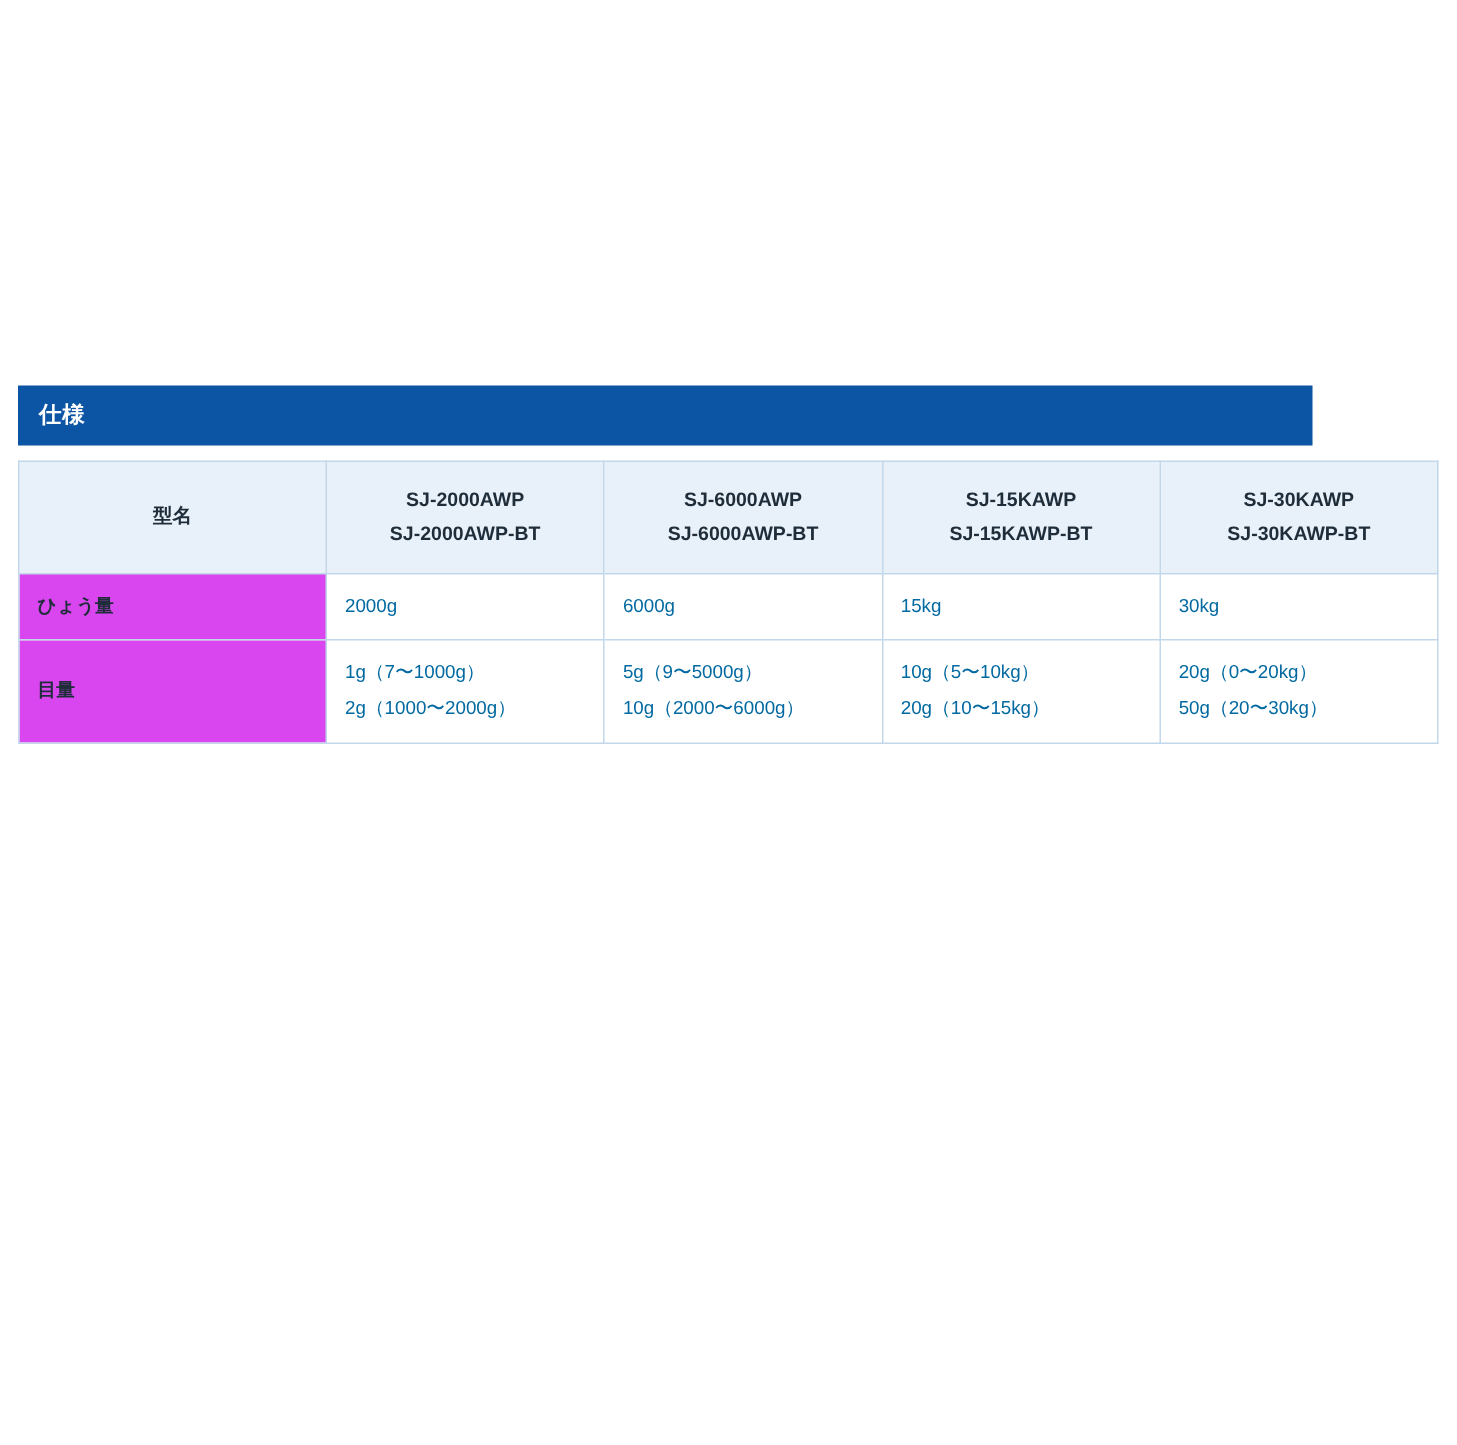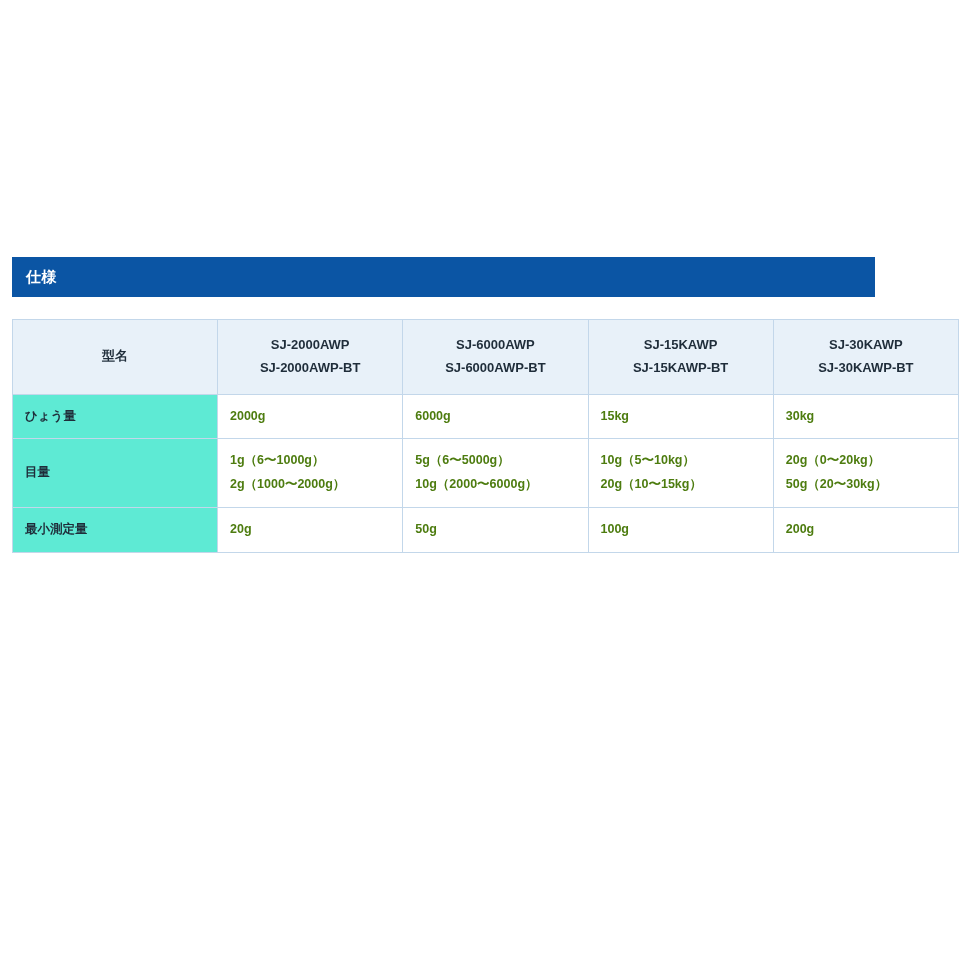--- a/index.html
+++ b/index.html
@@ -36,46 +36,46 @@
     line-height: 40px;
     height: 40px;
     padding-left: 14px;
     box-sizing: border-box;
     letter-spacing: 0.5px;
   }
   table.spec {
     border-collapse: collapse;
     width: 947px;
     table-layout: fixed;
-    margin-top: 22px;
+    margin-top: 10px;
     font-size: 12.5px;
   }
   table.spec td, table.spec th {
     border: 1px solid #c3d7ea;
     padding: 10px 12px;
     vertical-align: middle;
     text-align: left;
-    font-weight: bold;
-    color: #4d7c0f;
+    font-weight: normal;
+    color: #0369a1;
     background: #ffffff;
   }
   table.spec thead th {
     background: #e8f1f9;
     text-align: center;
     font-weight: bold;
     font-size: 13px;
     color: #1f2d3a;
     padding: 14px 8px;
     line-height: 1.75;
   }
   table.spec thead th.rowlabel-head {
     width: 188px;
   }
   table.spec tbody th.rowlabel {
-    background: #5eead4;
+    background: #d946ef;
     font-weight: bold;
     font-size: 12.5px;
     color: #1f2d3a;
     width: 188px;
     line-height: 1.7;
   }
   table.spec tbody td {
     line-height: 1.9;
   }
   .cellline {
@@ -130,52 +130,37 @@
             <span class="cellline">15kg</span>
           </td>
           <td>
             <span class="cellline">30kg</span>
           </td>
         </tr>
 
         <tr>
           <th class="rowlabel">目量</th>
           <td>
-            <span class="cellline">1g（6〜1000g）</span>
+            <span class="cellline">1g（7〜1000g）</span>
             <span class="cellline">2g（1000〜2000g）</span>
           </td>
           <td>
-            <span class="cellline">5g（6〜5000g）</span>
+            <span class="cellline">5g（9〜5000g）</span>
             <span class="cellline">10g（2000〜6000g）</span>
           </td>
           <td>
             <span class="cellline">10g（5〜10kg）</span>
             <span class="cellline">20g（10〜15kg）</span>
           </td>
           <td>
             <span class="cellline">20g（0〜20kg）</span>
             <span class="cellline">50g（20〜30kg）</span>
           </td>
         </tr>
 
-        <tr>
-          <th class="rowlabel">最小測定量</th>
-          <td>
-            <span class="cellline">20g</span>
-          </td>
-          <td>
-            <span class="cellline">50g</span>
-          </td>
-          <td>
-            <span class="cellline">100g</span>
-          </td>
-          <td>
-            <span class="cellline">200g</span>
-          </td>
-        </tr>
 
 
 
       </tbody>
     </table>
 
   </div>
 </div>
 
 </body></html>

